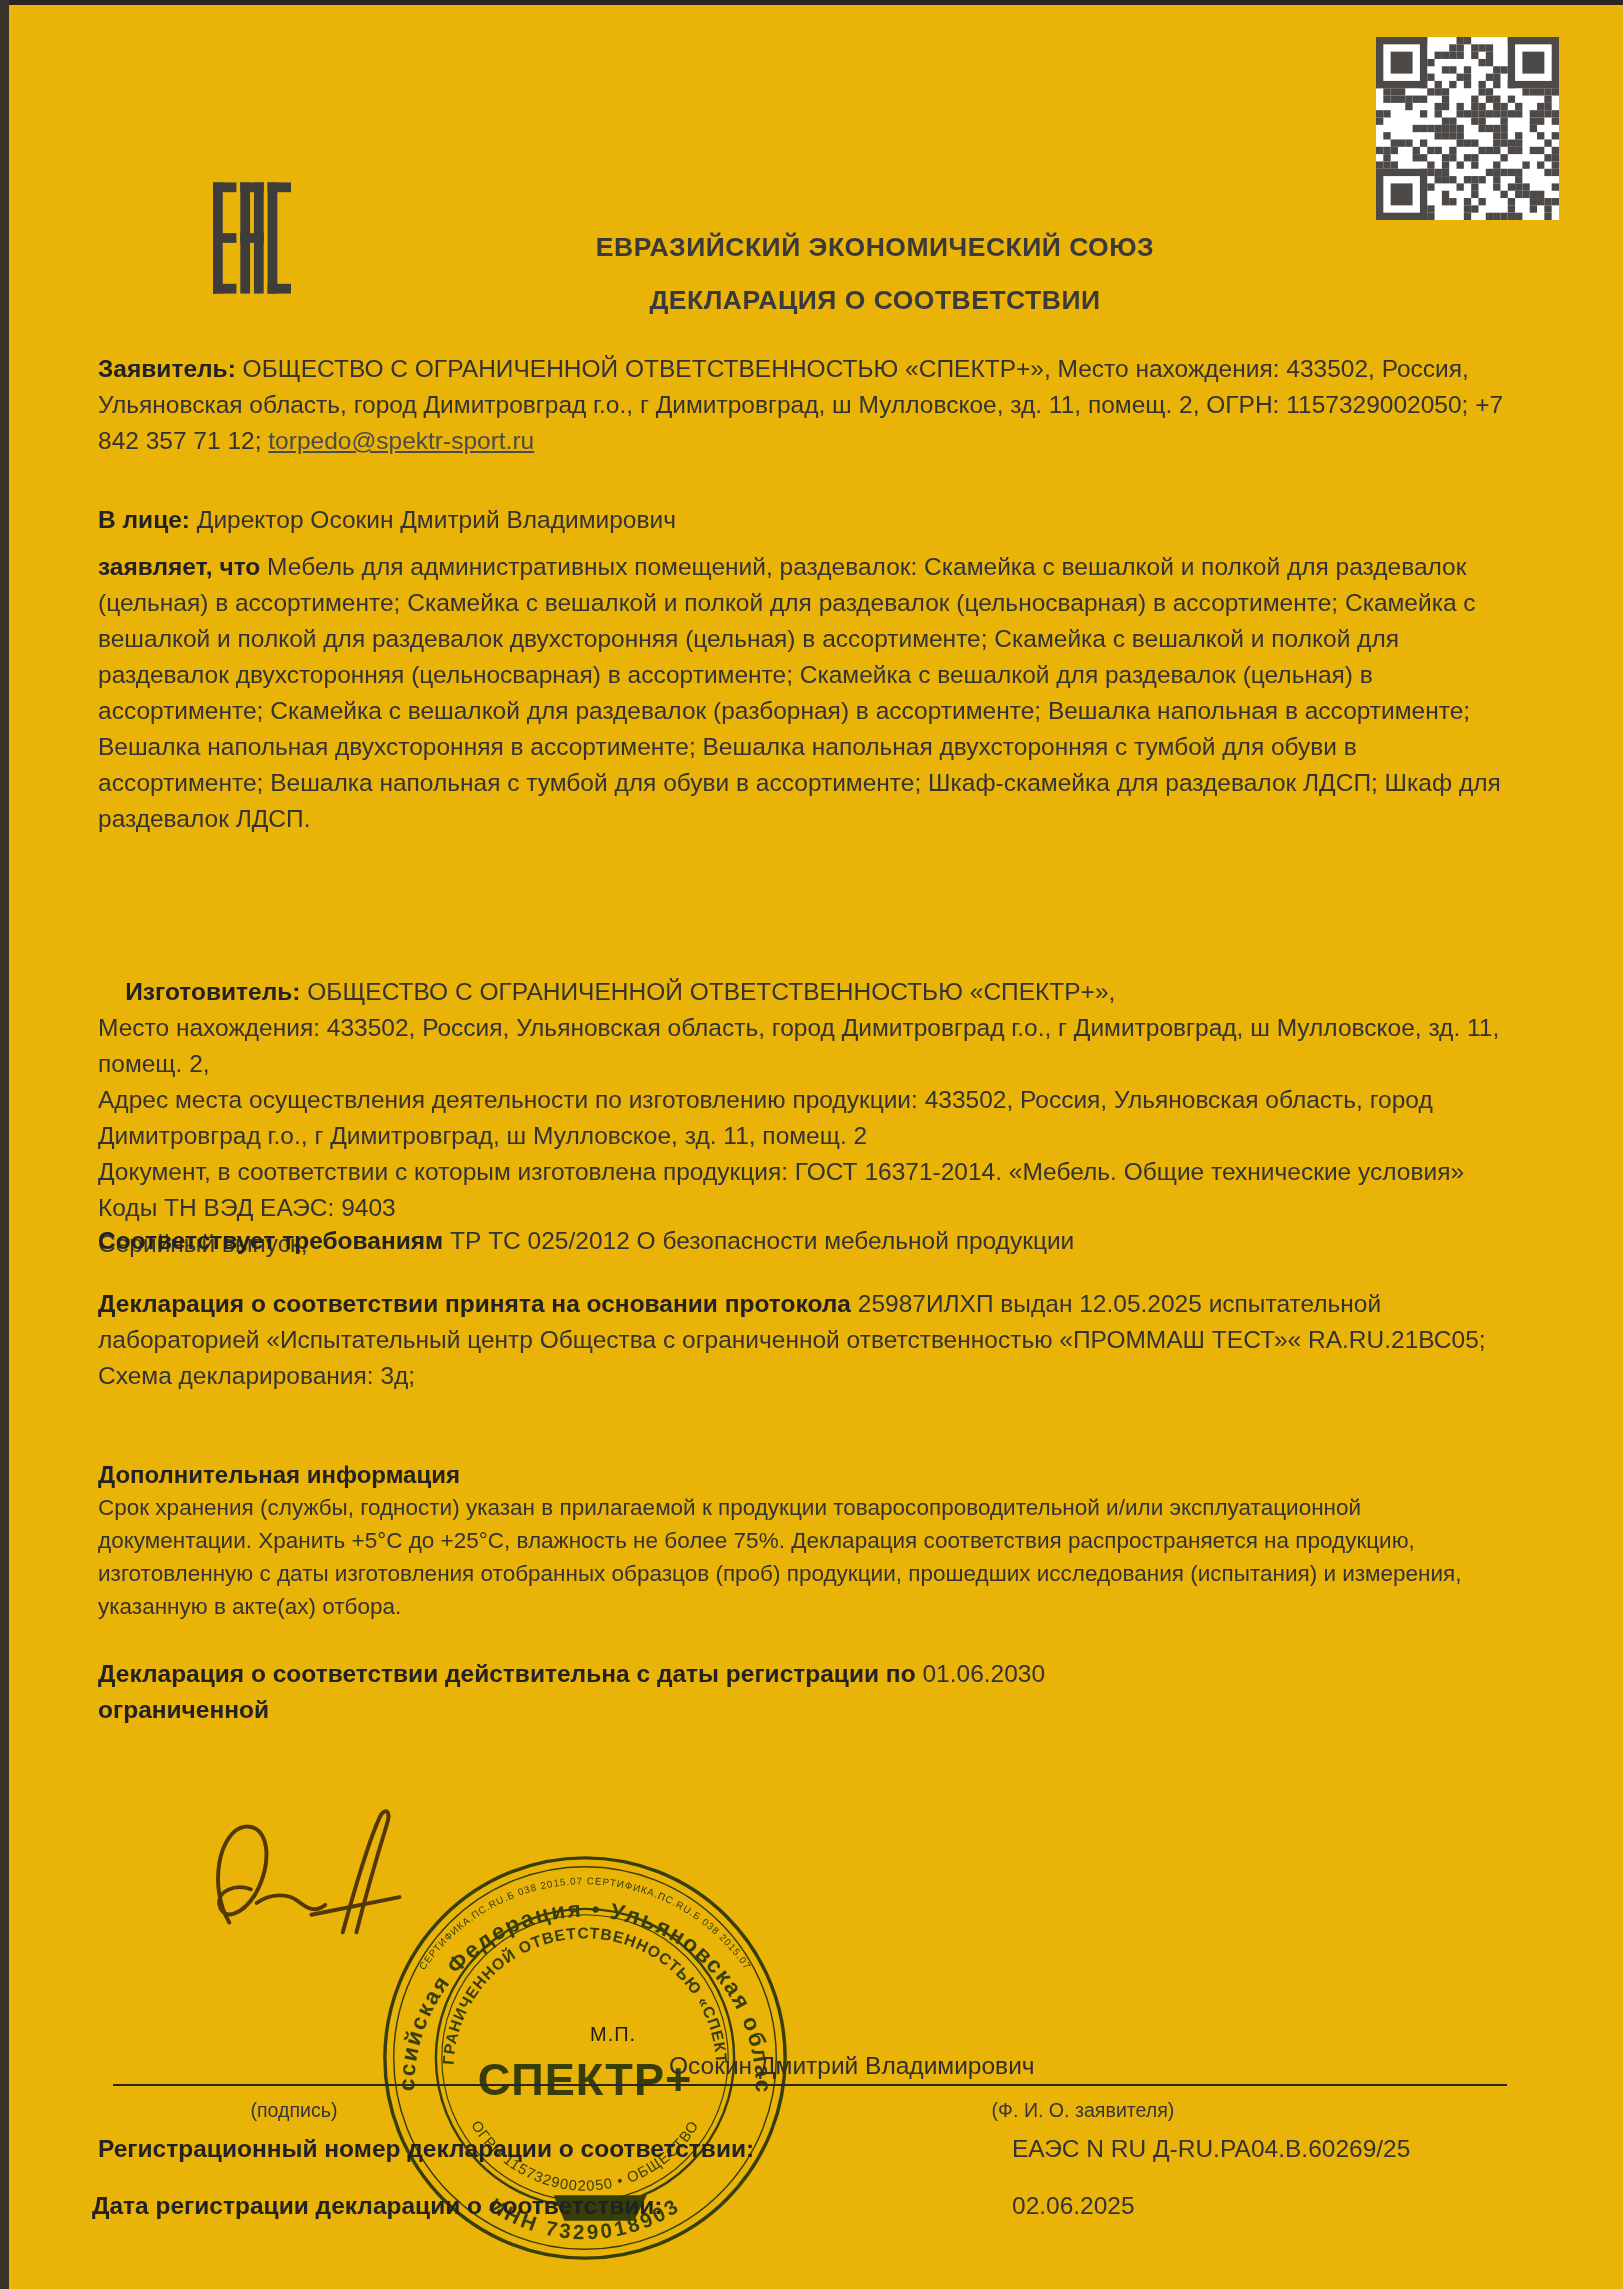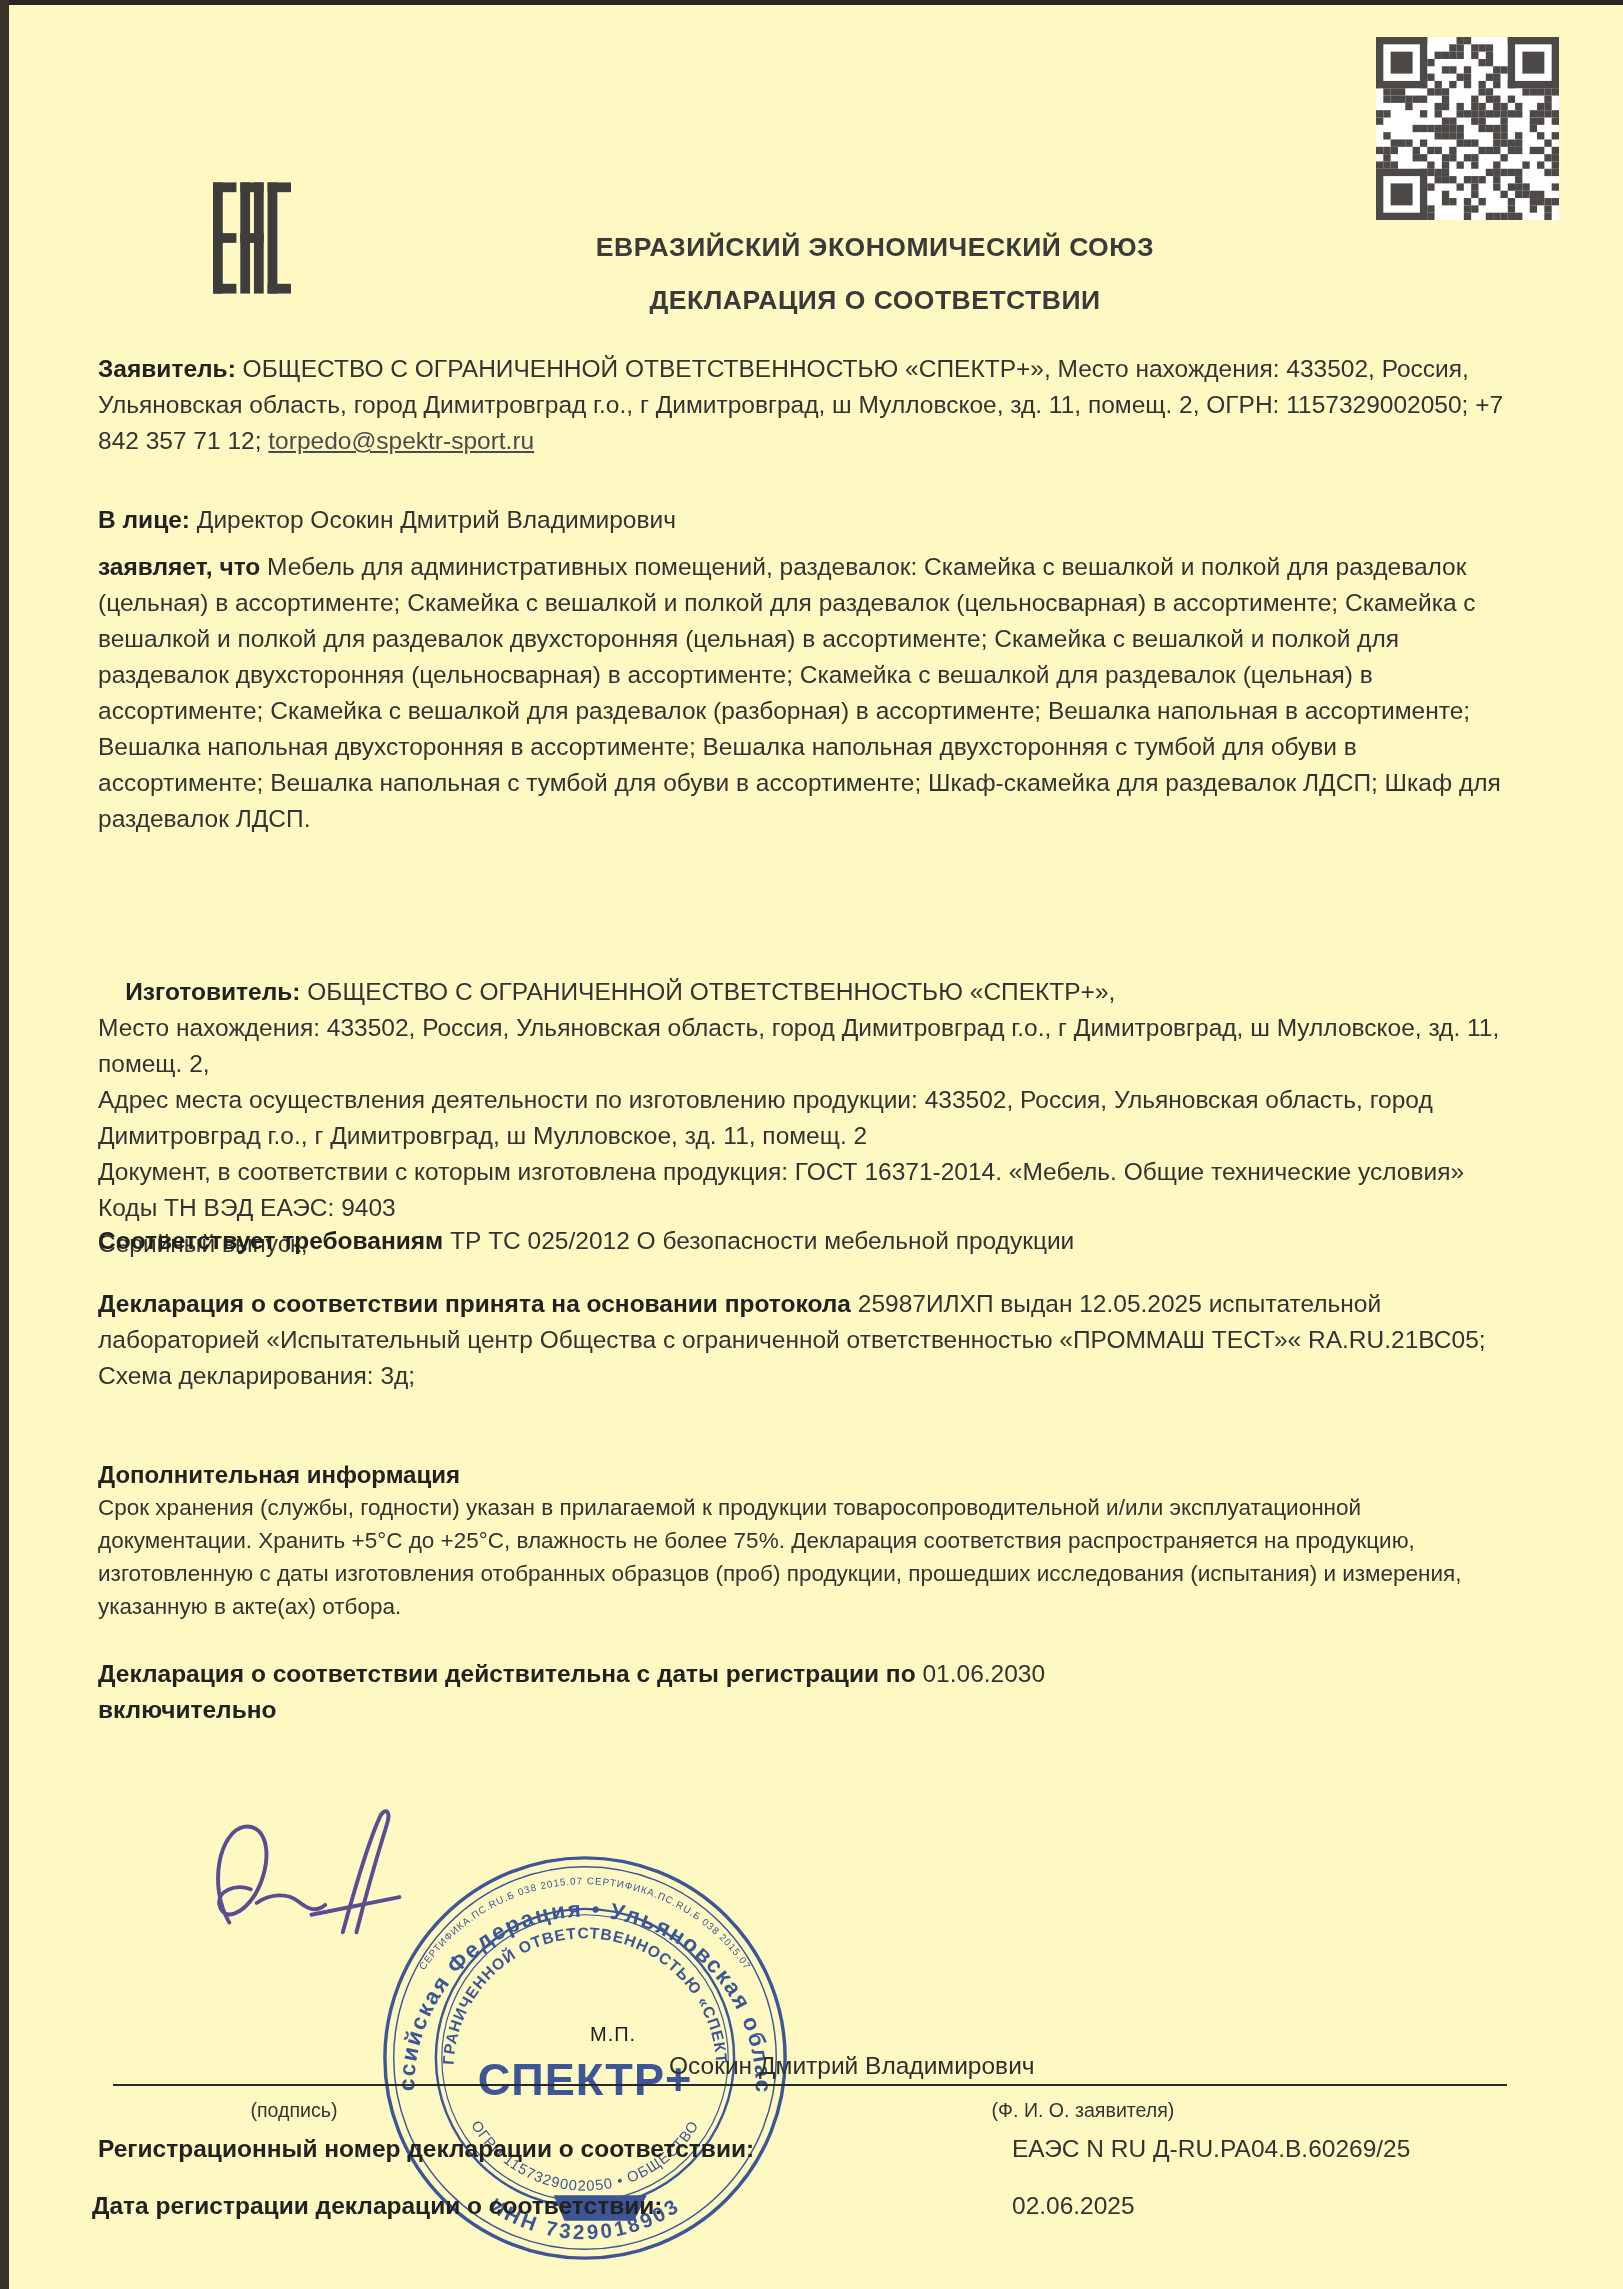--- a/index.html
+++ b/index.html
@@ -1,19 +1,19 @@
 <!DOCTYPE html>
 <html lang="ru"><head>
 <meta charset="utf-8">
 <style>
   html,body{margin:0;padding:0;background:#e8e8e8;}
   .page{
     position:relative;
     width:1623px;height:2290px;
-    background:#fef9c3;
+    background:#eab308;
     font-family:"Liberation Sans","DejaVu Sans",sans-serif;
     color:#323232;
     overflow:hidden;
   }
   .abs{position:absolute;}
   .scan-top{left:0;top:0;width:100%;height:4.9px;background:#2a2622;}
   .scan-left{left:0;top:0;width:8.8px;height:100%;background:#38322a;}
   .title{left:98px;width:1554px;text-align:center;font-weight:700;font-size:26.5px;color:#3a3a3a;letter-spacing:0.5px;}
   .para{left:98px;width:1418px;font-size:24.5px;line-height:36px;color:#333;}
   .para b{color:#222;}
@@ -324,21 +324,21 @@
 
   <div class="abs para" style="top:1286px">
     <b>Декларация о соответствии принята на основании протокола</b><span> 25987ИЛХП выдан 12.05.2025 испытательной лабораторией «Испытательный центр Общества с ограниченной ответственностью «ПРОММАШ ТЕСТ»« RA.RU.21ВС05; Схема декларирования: 3д;</span>
   </div>
 
   <div class="abs para add-title" style="top:1457px">Дополнительная информация</div>
   <div class="abs para small-body" style="top:1491px">Срок хранения (службы, годности) указан в прилагаемой к продукции товаросопроводительной и/или эксплуатационной документации. Хранить +5°С до +25°С, влажность не более 75%. Декларация соответствия распространяется на продукцию, изготовленную с даты изготовления отобранных образцов (проб) продукции, прошедших исследования (испытания) и измерения, указанную в акте(ах) отбора.</div>
 
   <div class="abs para" style="top:1656px">
     <b>Декларация о соответствии действительна с даты регистрации по</b><span> 01.06.2030</span><br>
-    <b>включительно</b>
+    <b>ограниченной</b>
   </div>
 
   <svg class="abs sign-svg" style="left:196px;top:1803px" width="225" height="152" viewBox="0 0 230 155">
     <g fill="none" stroke="#5a50c0" stroke-width="4" stroke-linecap="round">
       <path d="M34 122 C 12 84 24 28 50 24 C 74 21 80 60 60 94 C 48 113 28 122 24 104 C 21 90 40 82 56 88"></path>
       <path d="M62 102 C 76 92 94 92 104 100 C 114 108 122 112 132 104"></path>
       <path d="M150 132 C 160 96 174 44 188 14 C 193 4 200 7 195 22 C 187 48 172 100 164 132"></path>
       <path d="M118 114 L 208 96"></path>
     </g>
   </svg>

